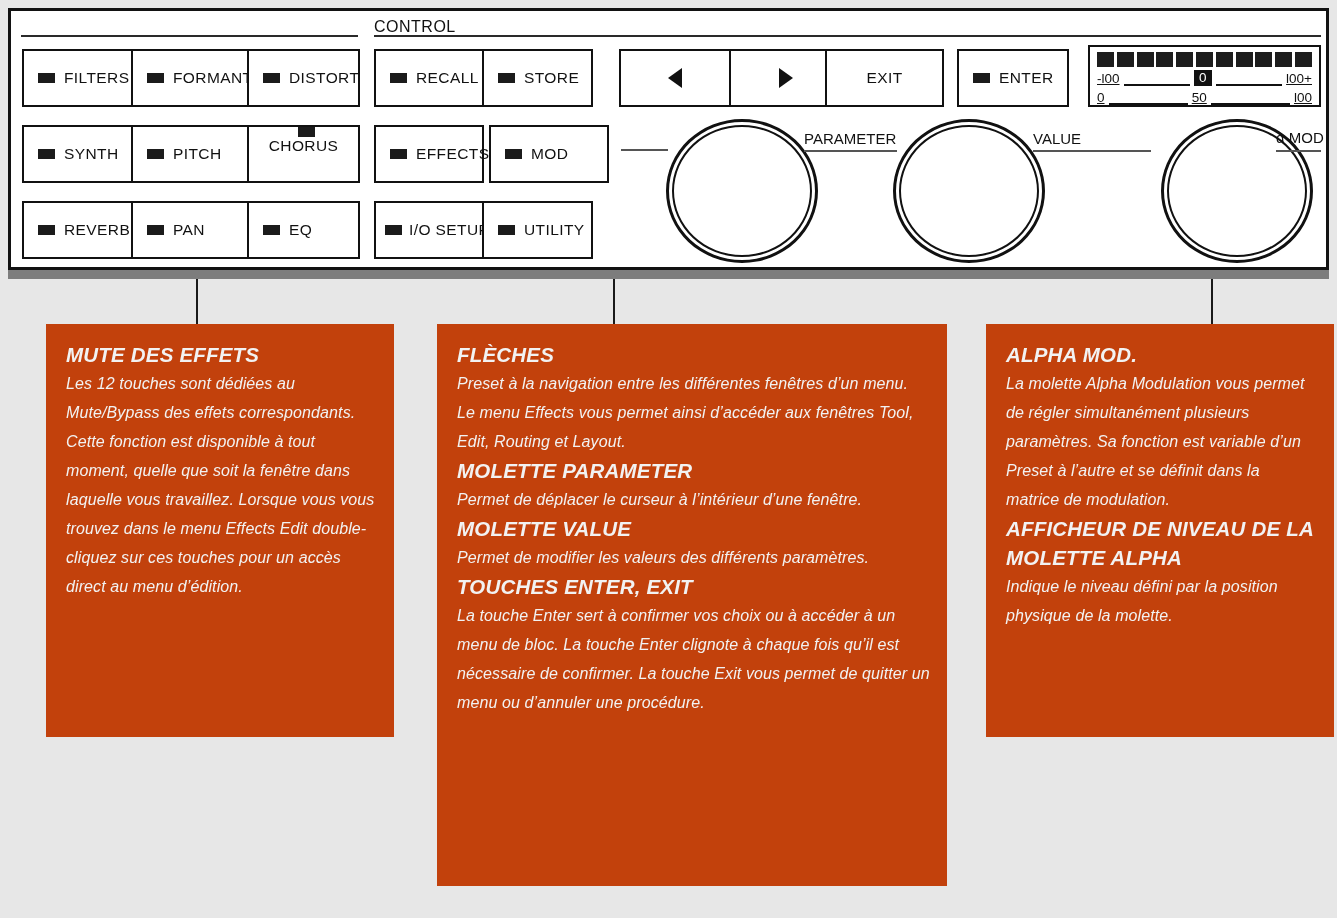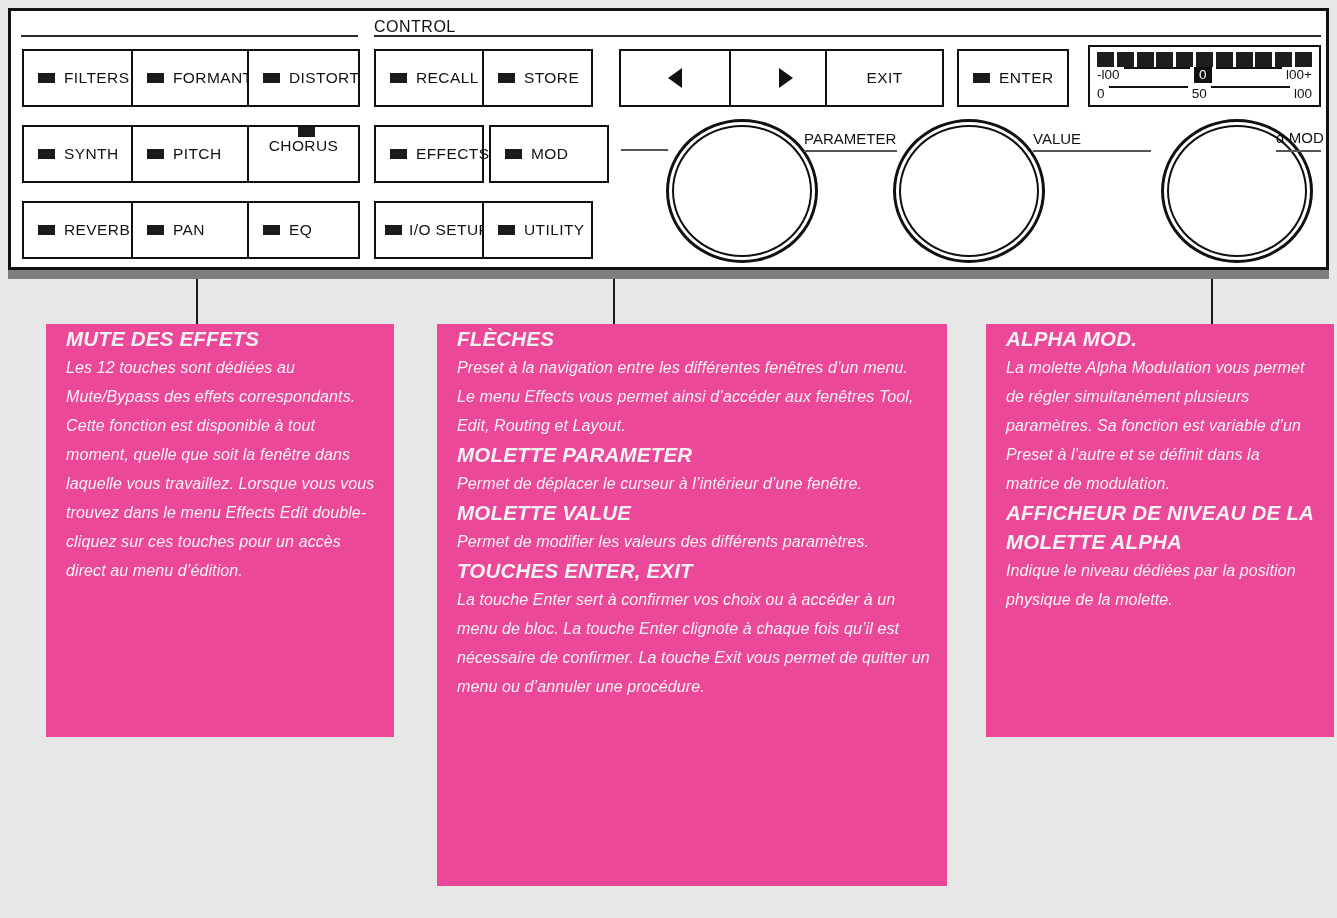--- a/index.html
+++ b/index.html
@@ -53,22 +53,22 @@
   .btn.arrow{ justify-content:center; }
 
   
   #meter{
     position:absolute; box-sizing:border-box;
     border:2.5px solid #111; background:#fff;
     padding:5px 7px 3px 7px;
   }
   #leds{ display:flex; justify-content:space-between; }
   #leds i{ display:block;width:17px;height:15px;background:#1d1d1d; }
-  .scale{ position:relative;height:19px;display:flex;align-items:flex-start;
-    font-size:13.5px;color:#111; }
+  .scale{ position:relative;height:19px;display:flex;align-items:flex-end;
+    font-size:13.5px;color:#111;text-decoration:underline; }
   .scale .ln{ flex:1;height:2px;background:#111;margin:0 4px; }
   .scale .boxed{
     background:#111;color:#fff;padding:0px 5px;font-size:13.5px;line-height:16px;
   }
 
   
   .knob{
     position:absolute; border-radius:50%;
     border:3px solid #111; background:#fff; box-sizing:border-box;
   }
@@ -80,22 +80,22 @@
     position:absolute; font-size:15px; color:#111; white-space:nowrap;
   }
   .knob-ul{ position:absolute; height:2px; background:#555; }
 
   
   .conn{ position:absolute; width:2px; background:#1a1a1a; }
 
   
   .callout{
     position:absolute; box-sizing:border-box;
-    background:#ec4899; color:#f2f2f2;
-    padding:0 17px 16px 20px;
+    background:#c2410c; color:#f2f2f2;
+    padding:16px 17px 16px 20px;
   }
   .callout p{ margin:0; }
   .callout .h{
     font-weight:bold; font-style:italic; font-size:20.5px; line-height:29px;
     letter-spacing:.2px;
   }
   .callout .b{
     font-style:italic; font-size:16px; line-height:29px; letter-spacing:.1px;
   }
 </style>
@@ -248,14 +248,14 @@
   <p class="h">MOLETTE VALUE</p>
   <p class="b">Permet de modifier les valeurs des différents paramètres.</p>
   <p class="h">TOUCHES ENTER, EXIT</p>
   <p class="b">La touche Enter sert à confirmer vos choix ou à accéder à un menu de bloc. La touche Enter clignote à chaque fois qu’il est nécessaire de confirmer. La touche Exit vous permet de quitter un menu ou d’annuler une procédure.</p>
 </div>
 
 <div class="callout" style="left:986px;top:324px;width:348px;height:413px;">
   <p class="h">ALPHA MOD.</p>
   <p class="b">La molette Alpha Modulation vous permet de régler simultanément plusieurs paramètres. Sa fonction est variable d’un Preset à l’autre et se définit dans la matrice de modulation.</p>
   <p class="h">AFFICHEUR DE NIVEAU DE LA MOLETTE ALPHA</p>
-  <p class="b">Indique le niveau dédiées par la position physique de la molette.</p>
+  <p class="b">Indique le niveau défini par la position physique de la molette.</p>
 </div>
 
 </body></html>

